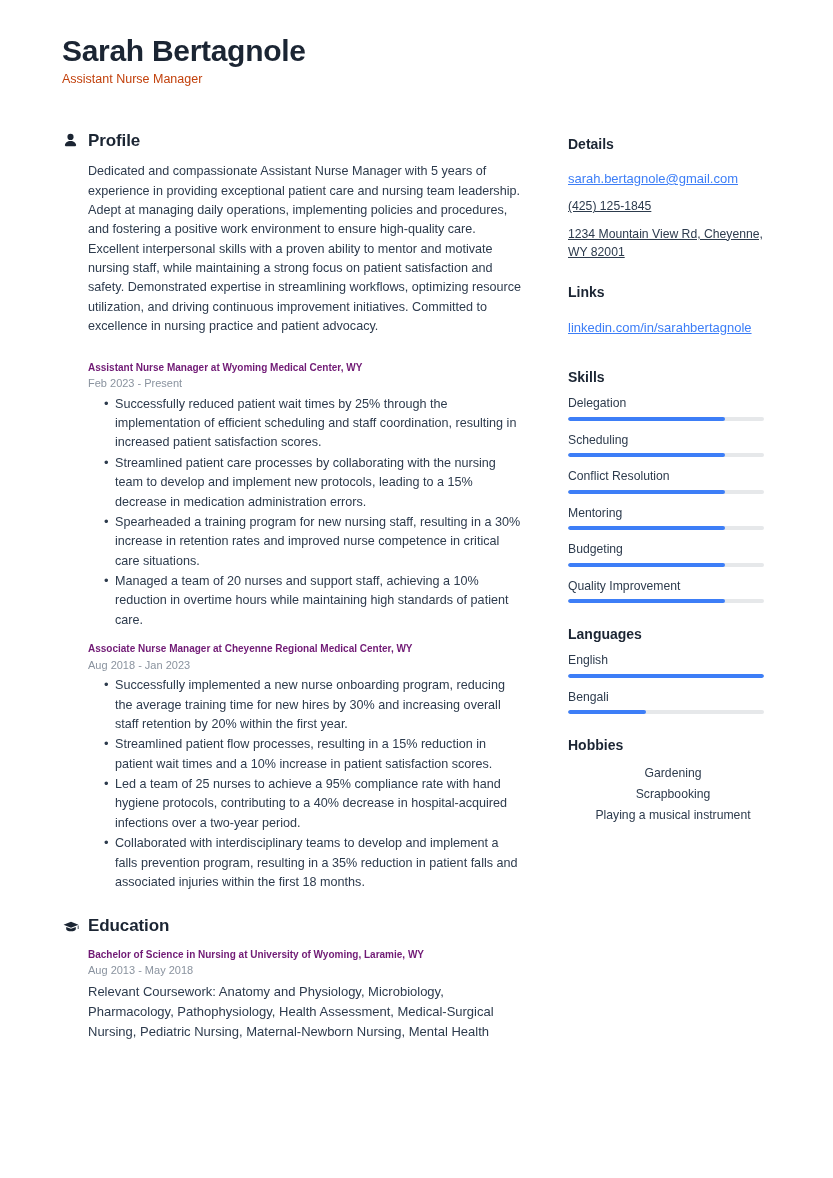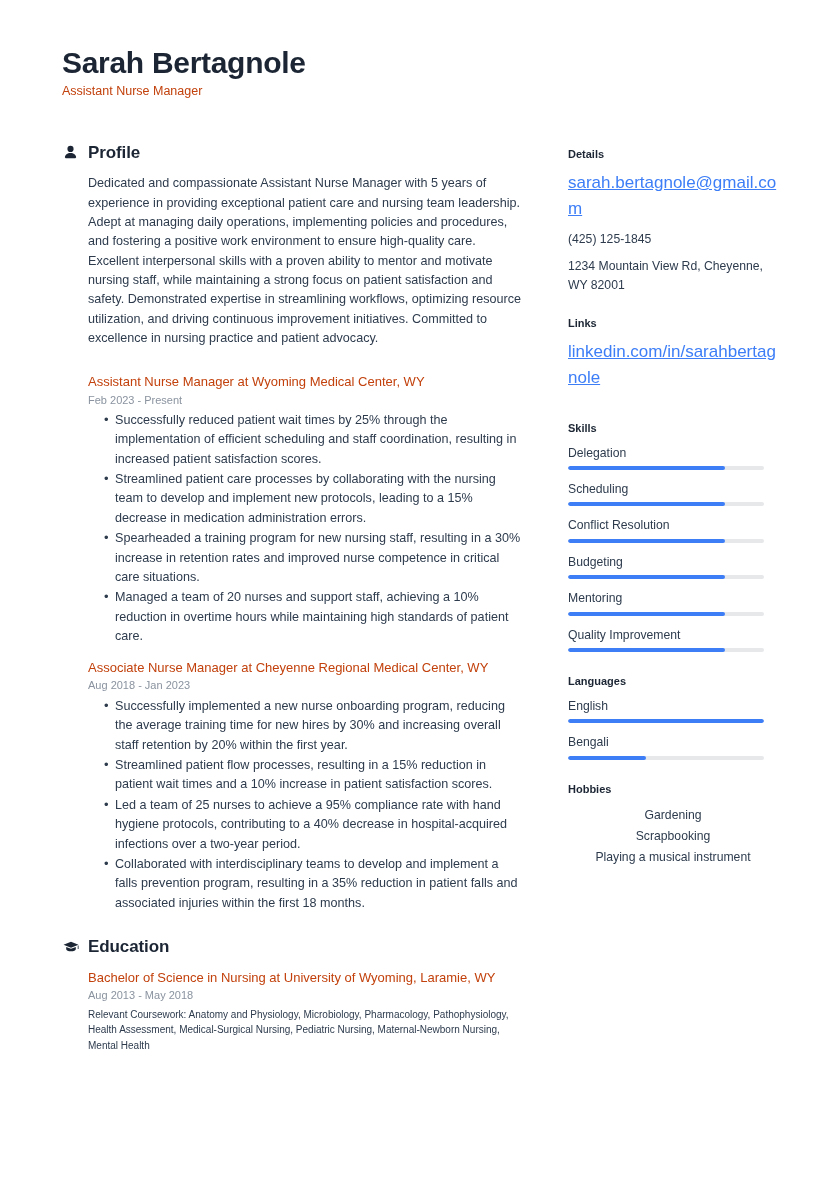--- a/index.html
+++ b/index.html
@@ -12,21 +12,21 @@
     width: 833px;
     height: 1178px;
     font-family: "Liberation Sans", sans-serif;
     color: #1c2a3a;
     overflow: hidden;
   }
   .page {
     position: relative;
     width: 833px;
     height: 1178px;
-    padding: 46px 60px 0 62px;
+    padding: 34px 60px 0 62px;
   }
 
   
   .header { margin-bottom: 44px; }
   .full-name {
     font-size: 30px;
     font-weight: 700;
     letter-spacing: -0.3px;
     color: #1b2533;
     line-height: 1.15;
@@ -81,23 +81,23 @@
     font-size: 12.6px;
     line-height: 1.54;
     color: #2d3b4d;
     margin: 0;
   }
 
   
   .entry { margin-bottom: 2px; }
   .entry + .entry { margin-top: 12px; }
   .entry-title {
-    font-size: 13px;
-    font-weight: 400;
-    color: #c2410c;
+    font-size: 10px;
+    font-weight: 700;
+    color: #701a75;
     line-height: 1.45;
     margin: 0 0 1px 0;
   }
   .entry-date {
     font-size: 11px;
     color: #8a939f;
     line-height: 1.4;
     margin: 0 0 3px 0;
   }
   ul.bullets {
@@ -115,48 +115,49 @@
   }
   ul.bullets li::before {
     content: "•";
     position: absolute;
     left: 0;
     top: -1px;
     color: #2d3b4d;
     font-size: 13px;
   }
   .entry-desc {
-    font-size: 10px;
+    font-size: 13px;
     line-height: 1.54;
     color: #2d3b4d;
     margin: 0;
   }
 
   
   .side-block { margin-bottom: 22px; }
   .side-title {
-    font-size: 11px;
+    font-size: 14px;
     font-weight: 700;
     color: #1b2533;
     margin: 0 0 9px 0;
     line-height: 1.3;
   }
   .side-line {
     font-size: 12.2px;
     line-height: 1.5;
     color: #2d3b4d;
     margin: 0 0 9px 0;
+    text-decoration: underline;
   }
   .side-line:last-child { margin-bottom: 16px; }
   a.side-link {
-    font-size: 17px;
+    font-size: 13px;
     line-height: 1.5;
     color: #3d7ef7;
     display: inline-block;
-    margin: 0 0 9px 0;
+    margin: 7px 0 9px 0;
     word-break: break-word;
   }
 
   
   .bar-item { margin-bottom: 11px; }
   .bar-label {
     font-size: 12.2px;
     color: #2d3b4d;
     line-height: 1.35;
     margin-bottom: 5px;
@@ -292,27 +293,27 @@
             <div class="bar-fill" style="width: 80%;"></div>
           </div>
         </div>
         <div class="bar-item">
           <div class="bar-label">Conflict Resolution</div>
           <div class="bar-track">
             <div class="bar-fill" style="width: 80%;"></div>
           </div>
         </div>
         <div class="bar-item">
+          <div class="bar-label">Mentoring</div>
+          <div class="bar-track">
+            <div class="bar-fill" style="width: 80%;"></div>
+          </div>
+        </div>
+        <div class="bar-item">
           <div class="bar-label">Budgeting</div>
-          <div class="bar-track">
-            <div class="bar-fill" style="width: 80%;"></div>
-          </div>
-        </div>
-        <div class="bar-item">
-          <div class="bar-label">Mentoring</div>
           <div class="bar-track">
             <div class="bar-fill" style="width: 80%;"></div>
           </div>
         </div>
         <div class="bar-item">
           <div class="bar-label">Quality Improvement</div>
           <div class="bar-track">
             <div class="bar-fill" style="width: 80%;"></div>
           </div>
         </div>

